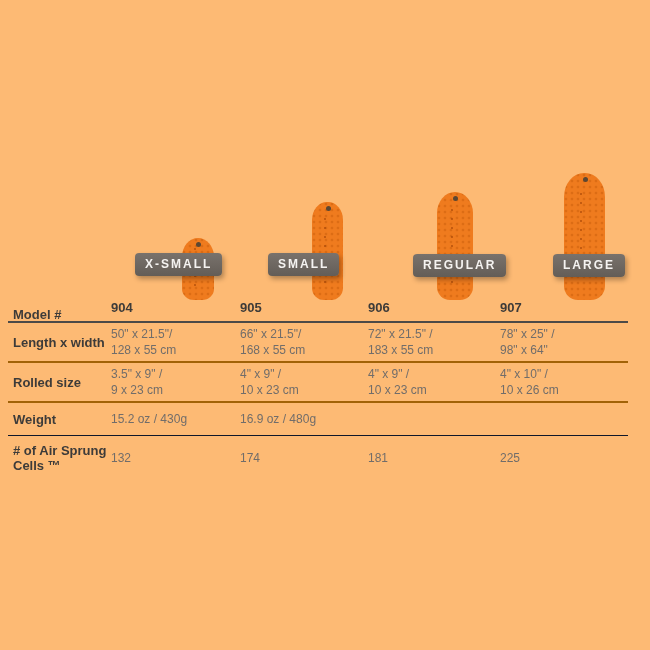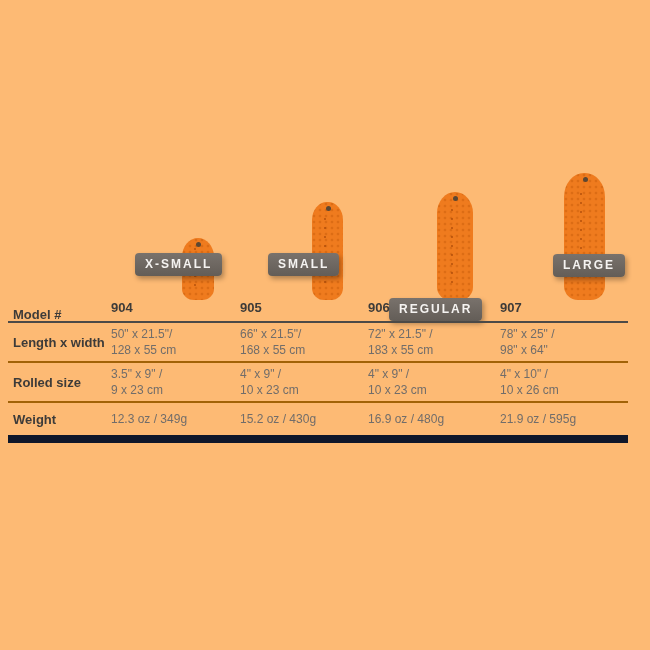--- a/index.html
+++ b/index.html
@@ -37,35 +37,35 @@
     padding:4px 10px 5px 10px;
     border-radius:4px;
     background:linear-gradient(#79726c,#635d57);
     box-shadow:2px 3px 5px rgba(0,0,0,0.30);
     color:#f5f3f1;
     font-size:12px;font-weight:bold;letter-spacing:2px;
     white-space:nowrap;
   }
   .badge-xs{left:135px;top:253px;}
   .badge-s {left:268px;top:253px;}
-  .badge-r {left:389px;top:254px;margin-top:44px;}
+  .badge-r {left:413px;top:254px;}
   .badge-l {left:529px;top:254px;margin-left:24px;}
   
   .spec-table{
     position:absolute;left:8px;top:300px;width:620px;
     color:#716d6a;
   }
   .trow{
     display:grid;
     grid-template-columns:103px 129px 128px 132px 1fr;
     align-items:center;
   }
   .trow-header{height:21px;border-bottom:2px solid #4c4a47;align-items:end;}
   .trow-lw,.trow-rs{height:38px;border-bottom:2px solid #a16207;}
-  .trow-w{height:32px;border-bottom:8px solid #0f172a;}
+  .trow-w{height:32px;border-bottom:1px solid #0f172a;}
   .trow-c{height:44px;}
   .cell{font-size:12px;line-height:16px;}
   .cell-label{
     font-size:13px;font-weight:bold;color:#3d3b39;
     padding-left:5px;line-height:15px;
   }
   .cell-model{font-size:13px;font-weight:bold;color:#3d3b39;padding-bottom:9px;}
   .trow-header .cell-label{padding-bottom:3px;}
 </style>
 </head>
@@ -130,21 +130,29 @@
         <div>10 x 23 cm</div>
       </div>
       <div class="cell">
         <div>4" x 10" /</div>
         <div>10 x 26 cm</div>
       </div>
     </div>
 
     <div class="trow trow-w">
       <div class="cell cell-label">Weight</div>
-      <div class="cell">12.3 oz / 349g</div>
       <div class="cell">15.2 oz / 430g</div>
       <div class="cell">16.9 oz / 480g</div>
-      <div class="cell">21.9 oz / 595g</div>
     </div>
 
+    <div class="trow trow-c">
+      <div class="cell cell-label">
+        <div># of Air Sprung</div>
+        <div>Cells ™</div>
+      </div>
+      <div class="cell">132</div>
+      <div class="cell">174</div>
+      <div class="cell">181</div>
+      <div class="cell">225</div>
+    </div>
 
   </div>
 </div>
 
 </body></html>

